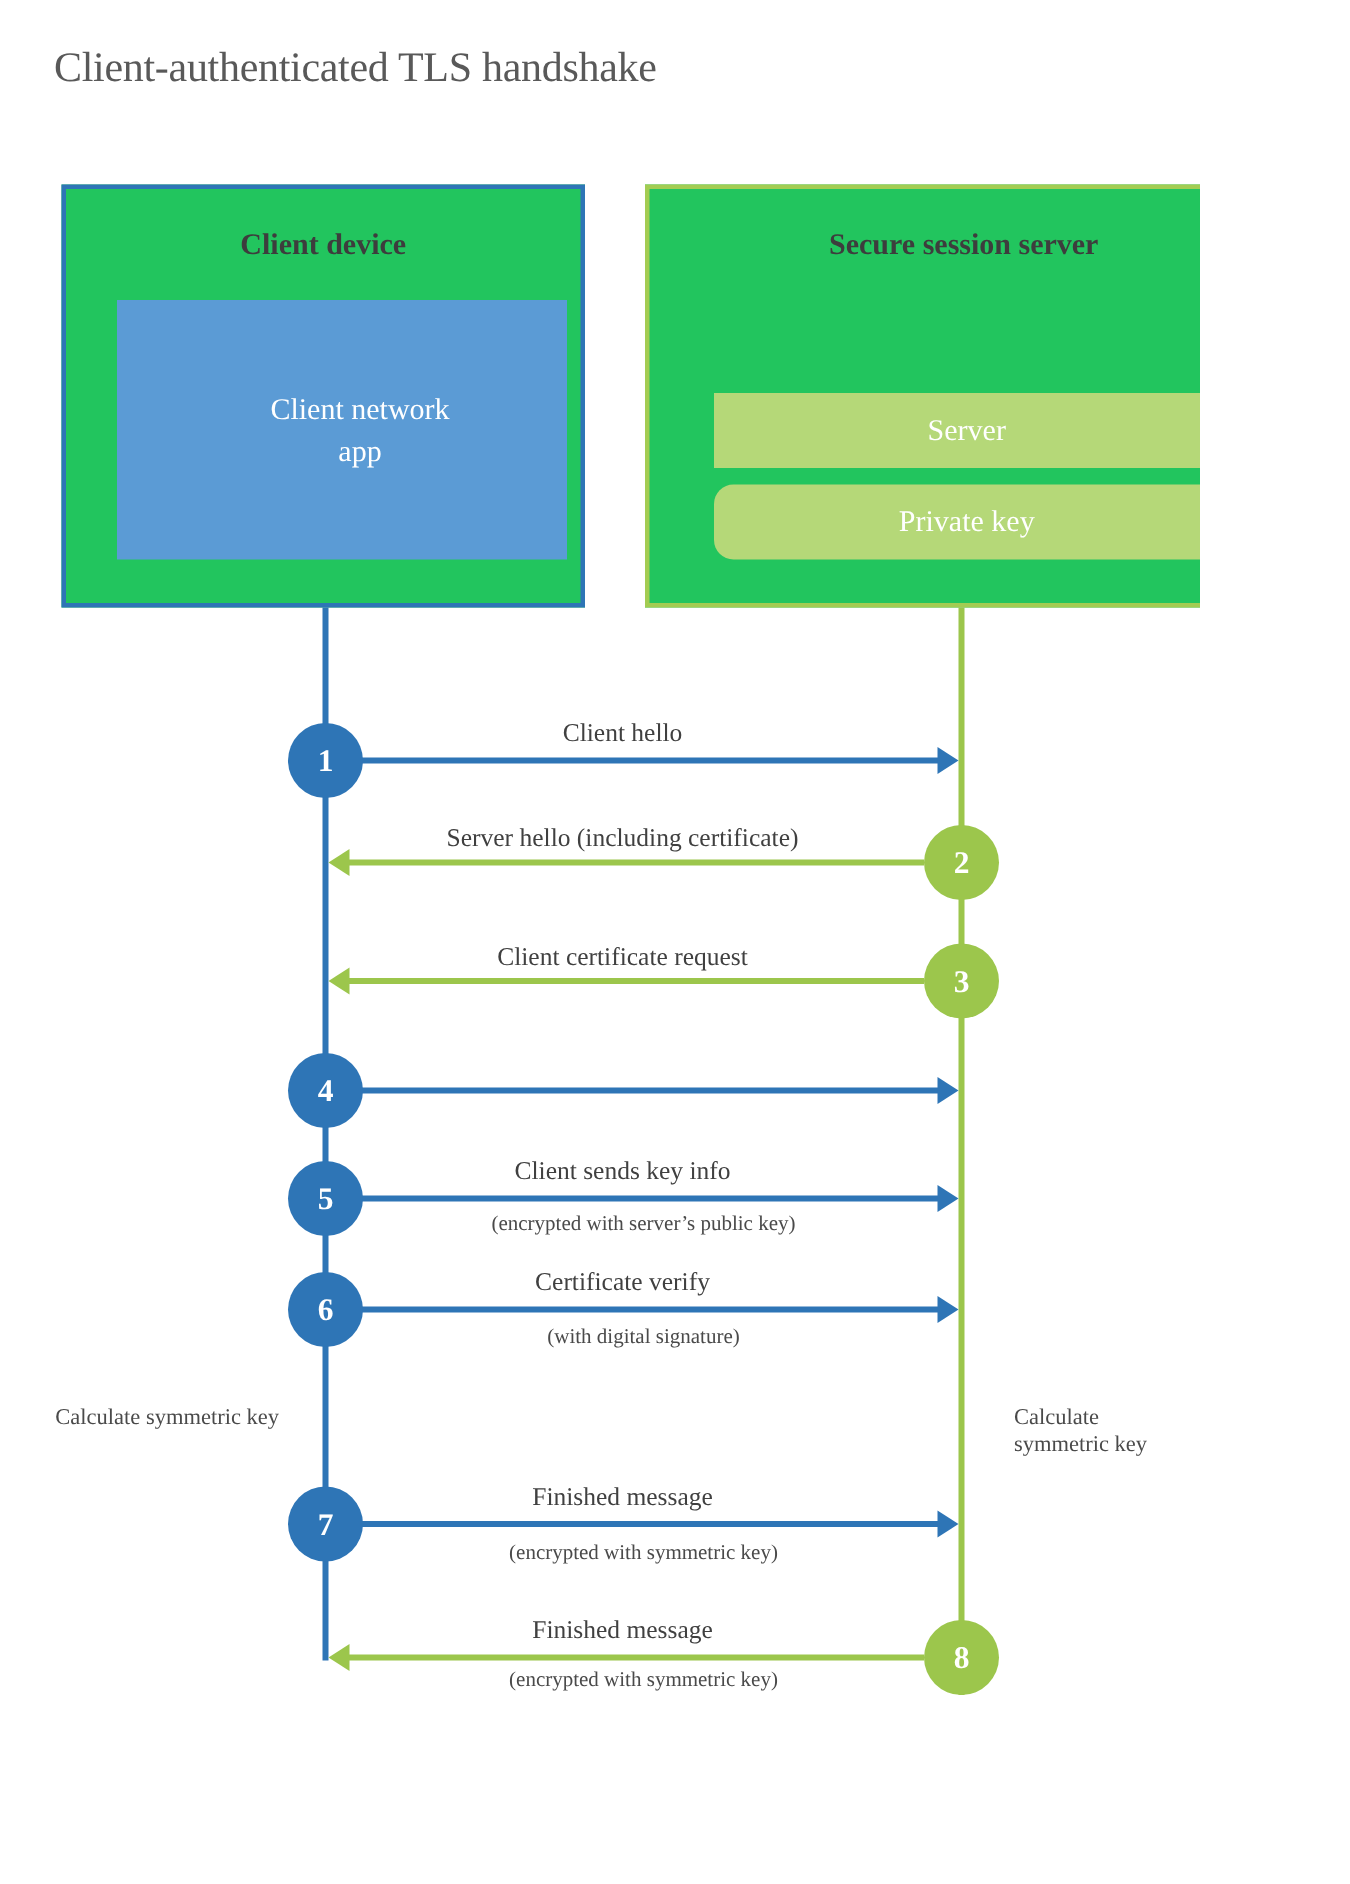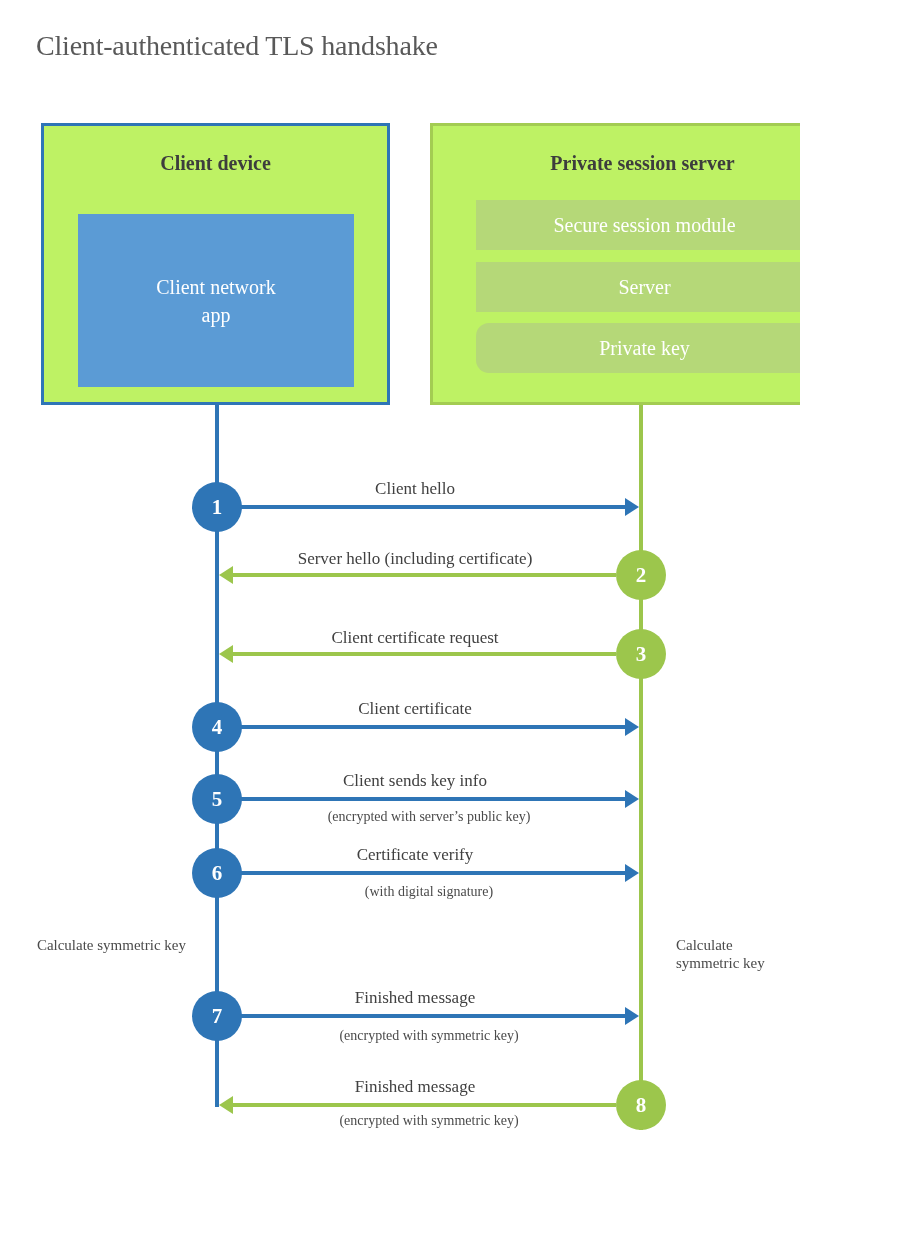--- a/index.html
+++ b/index.html
@@ -2,21 +2,21 @@
 <html><head>
 <meta charset="utf-8">
 <style>
   html,body{margin:0;padding:0;background:#ffffff;}
   #stage{position:relative;width:800px;height:1256px;background:#ffffff;overflow:hidden;
          font-family:Liberation Serif, serif;}
   .abs{position:absolute;}
 
   #title{left:36px;top:30px;font-size:28px;color:#595959;letter-spacing:-0.2px;}
 
-  .actor-box{border:3px solid;background:#bef264;box-sizing:border-box;}
+  .actor-box{border:3px solid;background:#22c55e;box-sizing:border-box;}
   .actor-box.blue{border-color:#2e75b6;}
   .actor-box.green{border-color:#a3cc52;}
   .actor-title{width:100%;text-align:center;font-size:20px;font-weight:bold;color:#3d3d3d;top:26px;left:0;}
 
   #client-app{background:#5b9bd5;color:#ffffff;font-size:20px;text-align:center;
               display:flex;align-items:center;justify-content:center;white-space:pre-line;line-height:28px;}
   .module-bar{background:#b5d878;color:#ffffff;font-size:20px;text-align:center;line-height:50px;
               height:50px;left:43px;width:337px;}
 
   .lifeline{width:4px;}
@@ -43,27 +43,26 @@
 </style>
 </head>
 <body>
 
 <div id="stage">
 
   <div id="title" class="abs">Client-authenticated TLS handshake</div>
 
   <div class="abs actor-box blue" style="left:41px;top:123px;width:349px;height:282px;">
     <div class="abs actor-title">Client device</div>
-    <div id="client-app" class="abs" style="left:34px;top:88px;width:276px;height:173px;">Client network
+    <div id="client-app" class="abs" style="left:34px;top:74px;width:276px;height:173px;padding-left:24px;">Client network
 app</div>
   </div>
 
   <div class="abs actor-box green" style="left:430px;top:123px;width:425px;height:282px;">
-    <div class="abs actor-title">Private session server</div>
-    <div class="abs module-bar" style="top:74px;">Secure session module</div>
+    <div class="abs actor-title">Secure session server</div>
     <div class="abs module-bar" style="top:136px;">Server</div>
     <div class="abs module-bar" style="top:197px;border-radius:13px;">Private key</div>
   </div>
 
   <div class="abs lifeline blue" style="left:215px;top:405px;height:702px;"></div>
   <div class="abs lifeline green" style="left:639px;top:405px;height:725px;"></div>
 
   <div class="abs msg-label" style="top:479px;">Client hello</div>
   <div class="abs hline blue" style="left:240px;top:505px;width:386px;"></div>
   <div class="abs head right" style="left:625px;top:498px;"></div>
@@ -78,21 +77,20 @@
     <span>2</span>
   </div>
 
   <div class="abs msg-label" style="top:628px;">Client certificate request</div>
   <div class="abs hline green" style="left:232px;top:652px;width:384px;"></div>
   <div class="abs head left" style="left:219px;top:645px;"></div>
   <div class="abs circle green" style="left:616px;top:629px;">
     <span>3</span>
   </div>
 
-  <div class="abs msg-label" style="top:699px;">Client certificate</div>
   <div class="abs hline blue" style="left:240px;top:725px;width:386px;"></div>
   <div class="abs head right" style="left:625px;top:718px;"></div>
   <div class="abs circle blue" style="left:192px;top:702px;">
     <span>4</span>
   </div>
 
   <div class="abs msg-label" style="top:771px;">Client sends key info</div>
   <div class="abs hline blue" style="left:240px;top:797px;width:386px;"></div>
   <div class="abs head right" style="left:625px;top:790px;"></div>
   <div class="abs circle blue" style="left:192px;top:774px;">

